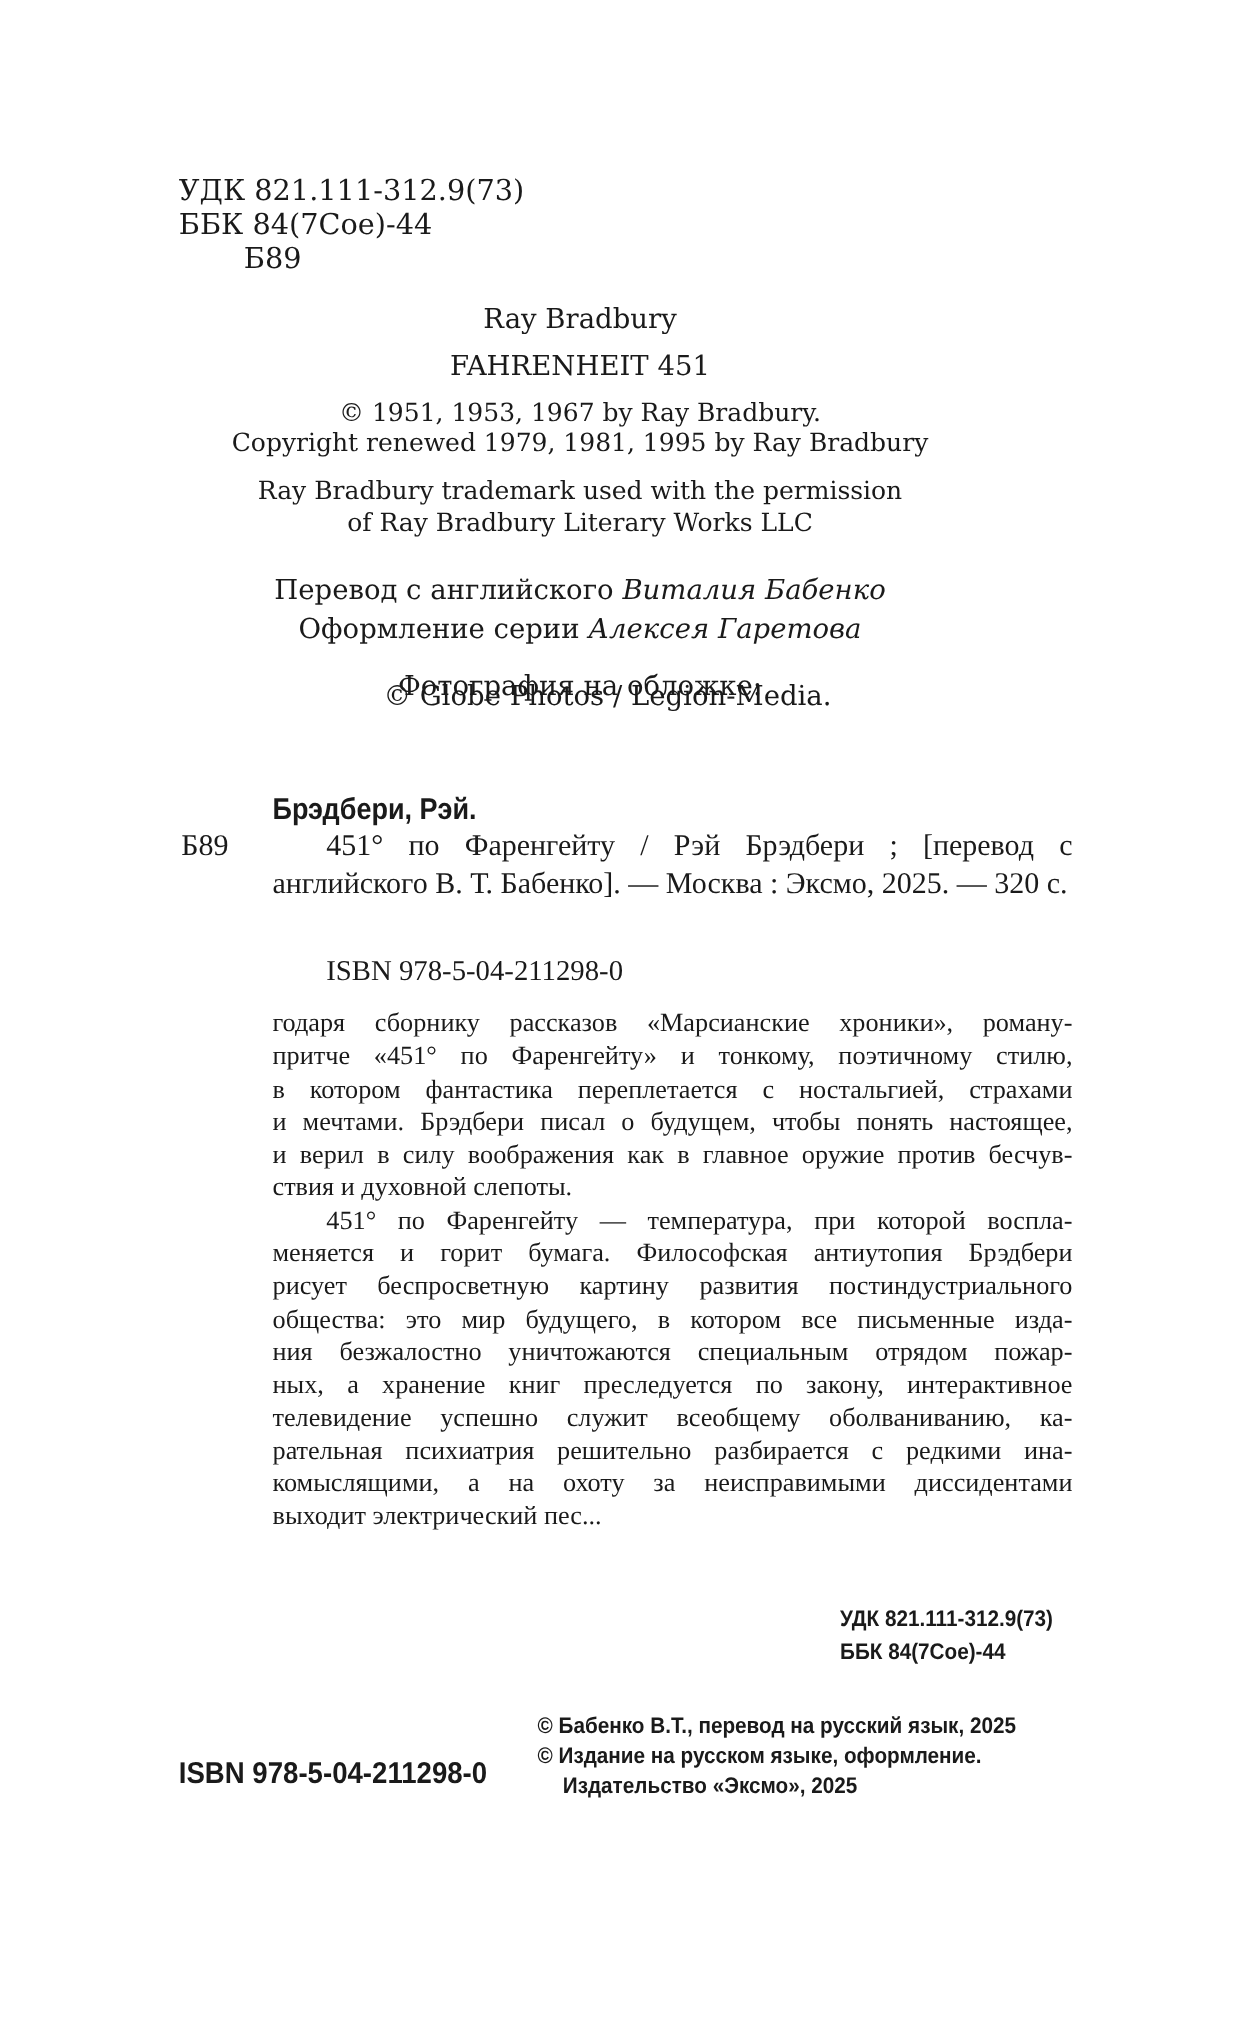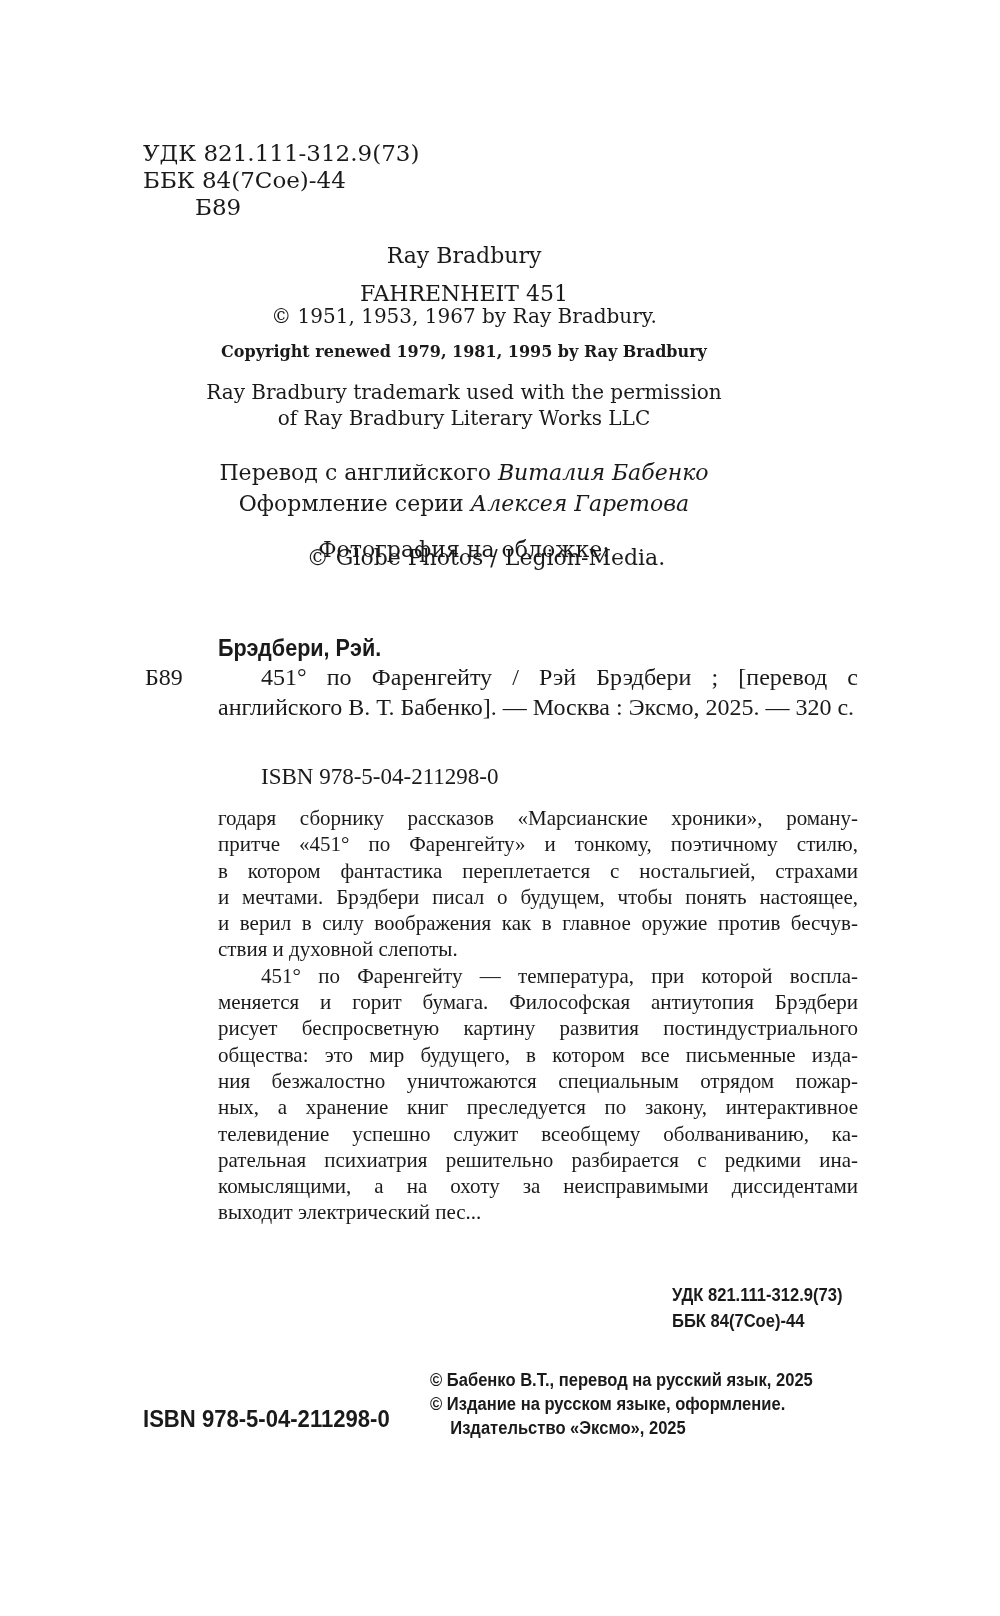--- a/index.html
+++ b/index.html
@@ -41,22 +41,22 @@
 <body>
 
 <div class="abs class-block">
   <div>УДК 821.111-312.9(73)</div>
   <div>ББК 84(7Сое)-44</div>
   <div class="indent">Б89</div>
 </div>
 
 <div class="abs center" style="top:243px;">Ray Bradbury</div>
 <div class="abs center" style="top:281px;">FAHRENHEIT 451</div>
-<div class="abs center" style="top:304px; font-size:20px;">© 1951, 1953, 1967 by Ray Bradbury.</div>
-<div class="abs center" style="top:342px; font-size:16px;font-weight:bold;">Copyright renewed 1979, 1981, 1995 by Ray Bradbury</div>
+<div class="abs center" style="top:318px; font-size:20px;">© 1951, 1953, 1967 by Ray Bradbury.</div>
+<div class="abs center" style="top:342px; font-size:20px;">Copyright renewed 1979, 1981, 1995 by Ray Bradbury</div>
 <div class="abs center" style="top:380px; font-size:20px;">Ray Bradbury trademark used with the permission</div>
 <div class="abs center" style="top:406px; font-size:20px;">of Ray Bradbury Literary Works LLC</div>
 
 <div class="abs center" style="top:460px;">
   <span>Перевод с английского </span><span class="it">Виталия Бабенко</span>
 </div>
 <div class="abs center" style="top:491px;">
   <span>Оформление серии </span><span class="it">Алексея Гаретова</span>
 </div>
 <div class="abs center" style="top:537px;">Фотография на обложке:</div>

